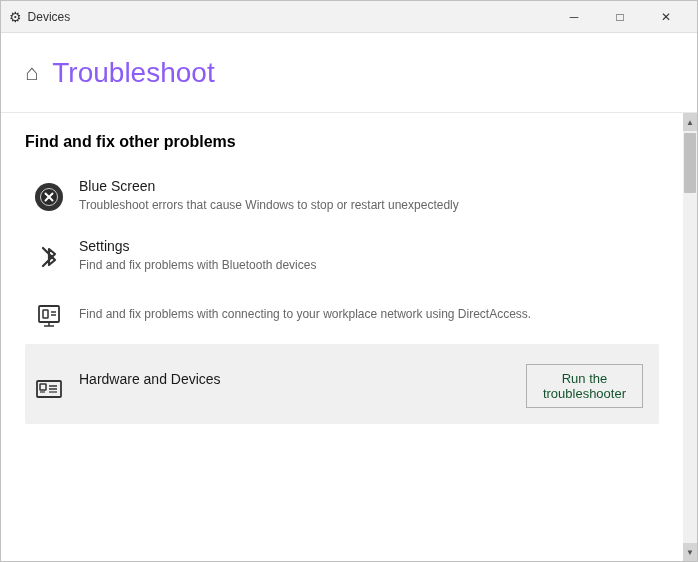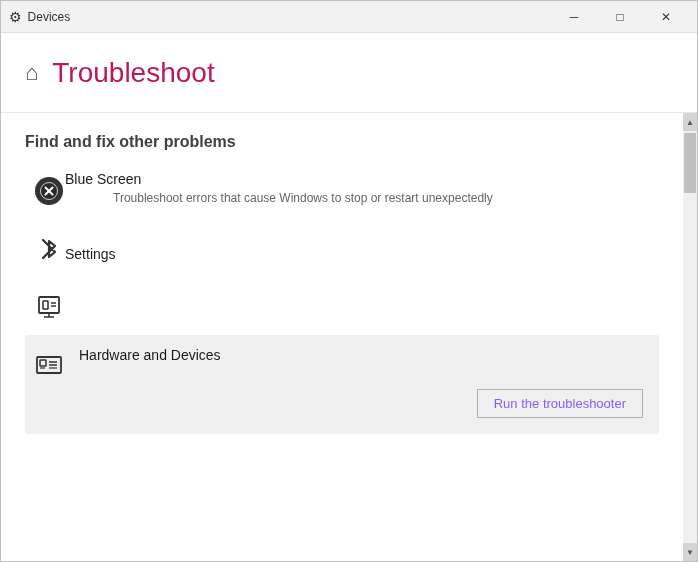--- a/index.html
+++ b/index.html
@@ -63,44 +63,45 @@
       border-bottom: 1px solid #e8e8e8;
       flex-shrink: 0;
     }
     .home-icon {
       font-size: 20px;
       color: #555;
     }
     .page-title {
       font-size: 28px;
       font-weight: 300;
-      color: #be185d;
+      color: #8b5cf6;
       text-align: center;
     }
     .content-area {
       flex: 1;
       display: flex;
       overflow: hidden;
     }
     .main-content {
       flex: 1;
       overflow-y: auto;
       padding: 20px 24px;
     }
     .main-content::-webkit-scrollbar { display: none; }
     .section-title {
       font-size: 16px;
       font-weight: 600;
-      color: #404040;
-      margin-bottom: 8px;
+      color: #000000;
+      margin-bottom: 15px;
     }
     .troubleshoot-item {
       display: flex;
-      align-items: flex-end;
+      align-items: center;
       padding: 12px 8px;
+      gap: 14px;
       border-radius: 2px;
       cursor: pointer;
     }
     .troubleshoot-item.active {
       background: #f0f0f0;
     }
     .item-icon {
       width: 32px;
       height: 32px;
       flex-shrink: 0;
@@ -113,35 +114,34 @@
     .item-name {
       font-size: 14px;
       font-weight: 400;
       color: #1a1a1a;
       margin-bottom: 3px;
     }
     .item-desc {
       font-size: 12px;
       color: #666;
       line-height: 1.4;
-      margin-left: 48px;
     }
     .run-btn-container {
       display: flex;
       justify-content: flex-end;
       padding: 8px 8px 12px;
       margin-left: 46px;
     }
     .run-btn {
       padding: 6px 16px;
       font-size: 13px;
       background: #f0f0f0;
       border: 1px solid #b0b0b0;
       cursor: pointer;
-      color: #8b5cf6;
+      color: #14532d;
       font-family: 'Segoe UI', sans-serif;
     }
     .scrollbar-track {
       width: 14px;
       background: #f0f0f0;
       display: flex;
       flex-direction: column;
       align-items: center;
       flex-shrink: 0;
     }
@@ -224,39 +224,41 @@
       </div>
 
       <div class="troubleshoot-item">
         <div class="item-icon">
           <svg width="22" height="28" viewBox="0 0 22 28" fill="none">
             <polyline points="5,5 17,17 11,22 11,6 17,11 5,23" stroke="#333" stroke-width="2.2" stroke-linecap="round" stroke-linejoin="round" fill="none"></polyline>
           </svg>
         </div>
         <div class="item-text">
           <div class="item-name">Settings</div>
+          <div class="item-desc">Find and fix problems with Bluetooth devices</div>
         </div>
       </div>
 
       <div class="troubleshoot-item">
         <div class="item-icon">
           <svg width="26" height="28" viewBox="0 0 26 28" fill="none">
             <rect x="3" y="4" width="20" height="16" rx="1" stroke="#333" stroke-width="1.8" fill="none"></rect>
             <rect x="7" y="8" width="5" height="8" rx="0.5" stroke="#333" stroke-width="1.5" fill="none"></rect>
             <line x1="15" y1="10" x2="20" y2="10" stroke="#333" stroke-width="1.5"></line>
             <line x1="15" y1="13" x2="20" y2="13" stroke="#333" stroke-width="1.5"></line>
             <line x1="13" y1="20" x2="13" y2="24" stroke="#333" stroke-width="1.5"></line>
             <line x1="8" y1="24" x2="18" y2="24" stroke="#333" stroke-width="1.5"></line>
           </svg>
         </div>
         <div class="item-text">
-        </div>
-      </div>
-
-      <div class="troubleshoot-item active" style="flex-direction: column; padding-bottom: 4px;">
+          <div class="item-desc">Find and fix problems with connecting to your workplace network using DirectAccess.</div>
+        </div>
+      </div>
+
+      <div class="troubleshoot-item active" style="flex-direction: row; padding-bottom: 4px;">
         <div style="display:flex; align-items:flex-start; gap:14px; width:100%;">
           <div class="item-icon">
             <svg width="28" height="28" viewBox="0 0 28 28" fill="none">
               <rect x="2" y="6" width="24" height="16" rx="1" stroke="#333" stroke-width="1.8" fill="none"></rect>
               <rect x="5" y="9" width="6" height="6" rx="0.5" stroke="#333" stroke-width="1.5" fill="none"></rect>
               <line x1="14" y1="11" x2="22" y2="11" stroke="#333" stroke-width="1.5"></line>
               <line x1="14" y1="14" x2="22" y2="14" stroke="#333" stroke-width="1.5"></line>
               <line x1="14" y1="17" x2="22" y2="17" stroke="#333" stroke-width="1.2"></line>
               <line x1="5" y1="17" x2="10" y2="17" stroke="#333" stroke-width="1.2"></line>
             </svg>

